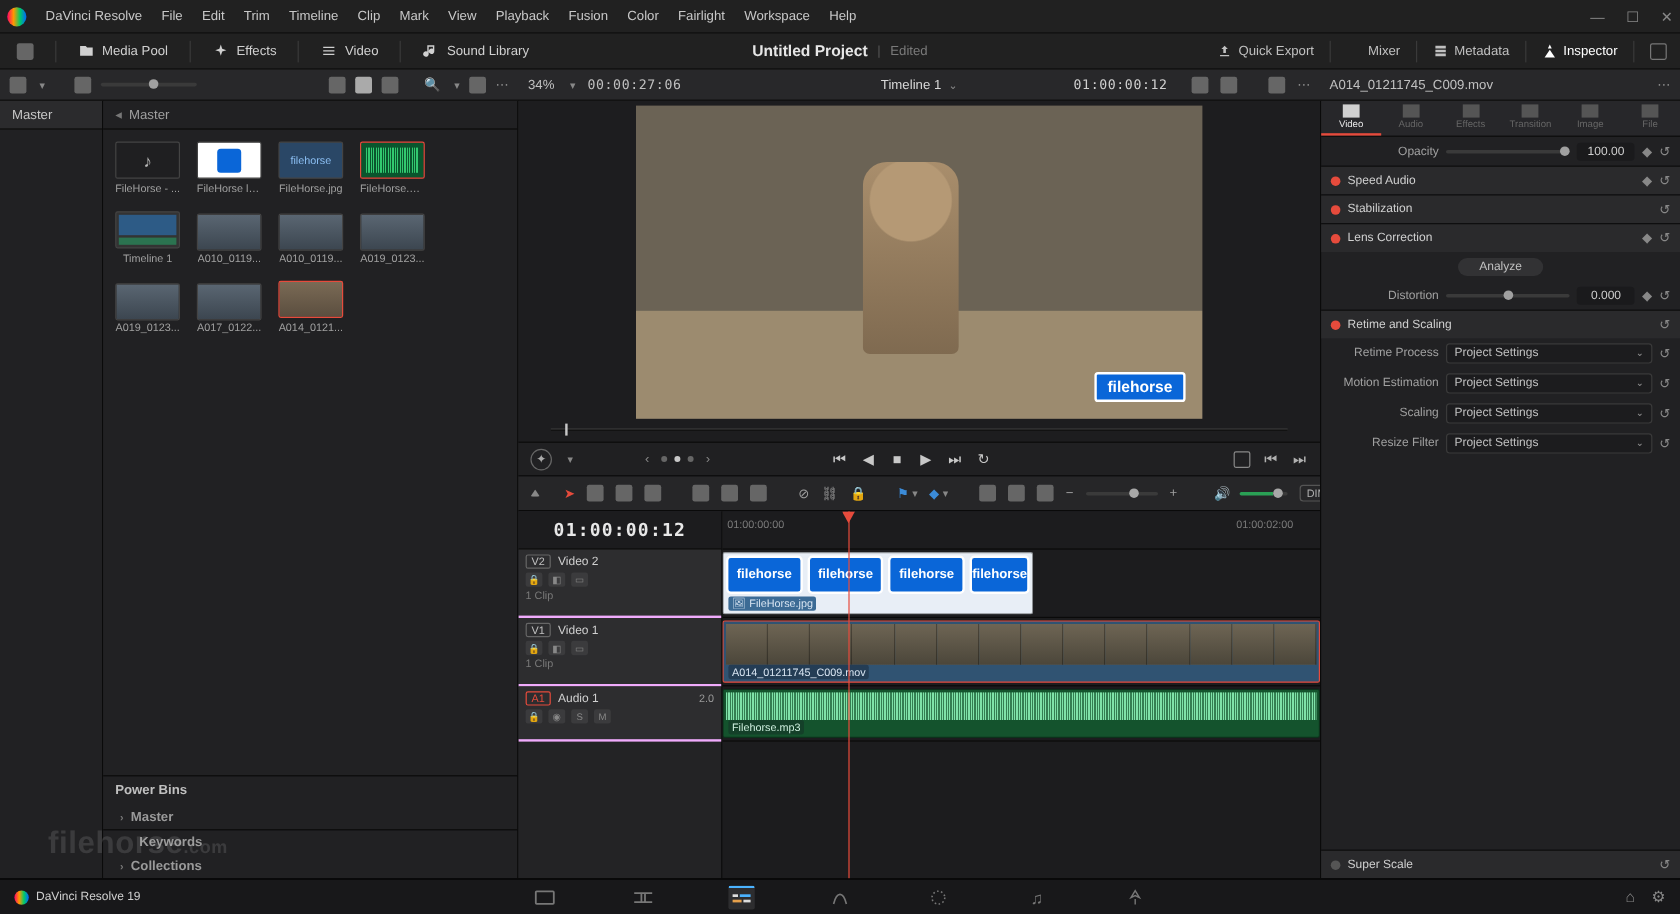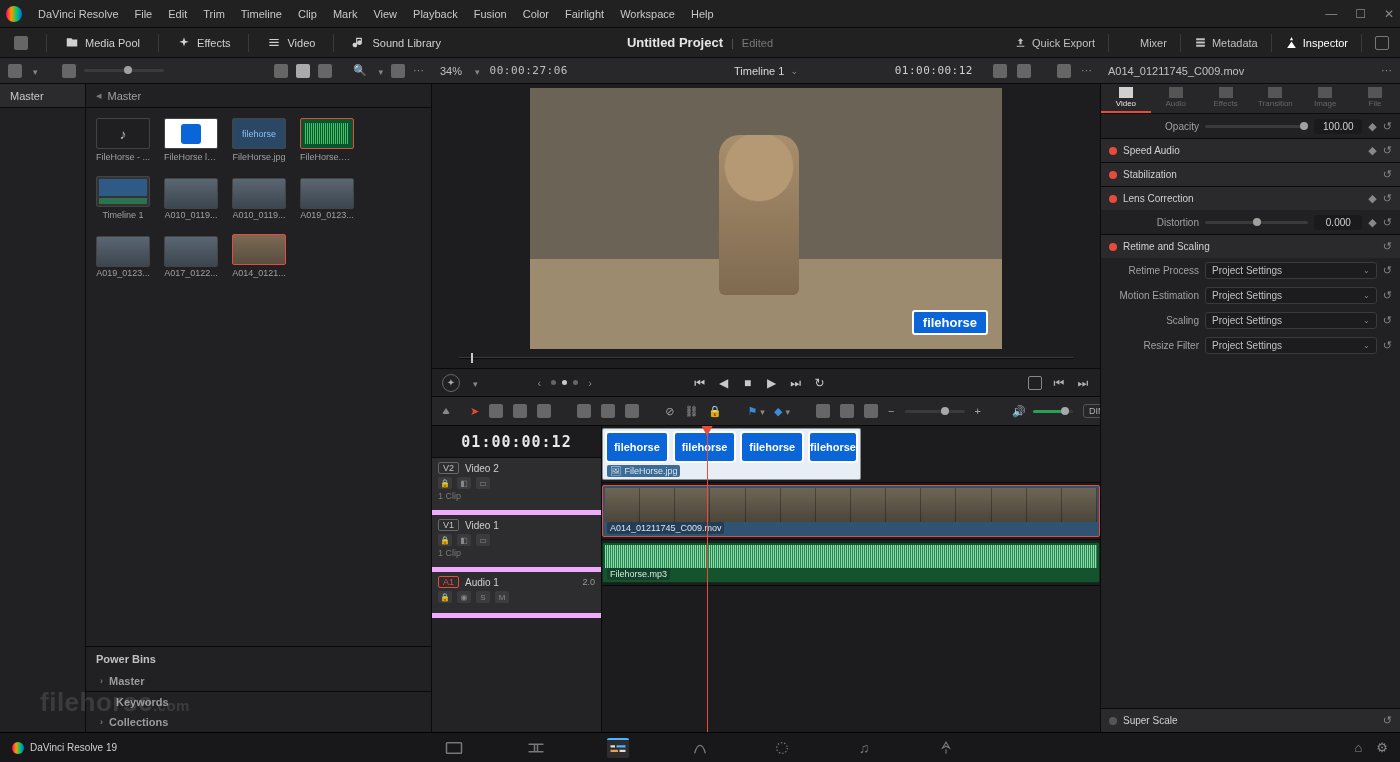--- a/index.html
+++ b/index.html
@@ -101,21 +101,21 @@
 .tltoolbar .vol .bar{ width:40px; height:3px; background:linear-gradient(90deg,#2aa055 70%,#3a3a3a 70%); border-radius:2px; position:relative;}
 .tltoolbar .vol .bar .k{ position:absolute; left:70%; top:-3px; width:8px;height:8px;background:#a8a8a8;border-radius:50%;}
 .tltoolbar .dim { border:1px solid #555; padding:1px 5px; border-radius:3px; font-size:9px; color:#b0b0b0;}
 .tltoolbar .flex-push { margin-left:auto; }
 .tltoolbar .flex-push2 { flex:1; }
 
 
 .timeline { flex:1; display:flex; background:#1c1c1e; overflow:hidden;}
 .timeline .headcol { width: 170px; background:#232325; border-right:1px solid #0a0a0a; display:flex; flex-direction:column;}
 .timeline .headcol .bigtc { height:32px; display:flex; align-items:center; justify-content:center; color:#e8e8e8; font-family:monospace; font-size:15px; letter-spacing:1px; border-bottom:1px solid #0a0a0a; background:#1c1c1e; font-weight:600;}
-.trk-hdr { border-bottom:5px solid #f0abfc; padding:4px 6px; background:#2d2d2f; }
+.trk-hdr { border-bottom:2px solid #f0abfc; padding:4px 6px; background:#2d2d2f; }
 .trk-hdr .row1 { display:flex; align-items:center; gap:6px;}
 .trk-hdr .badge { border:1px solid #666; padding:0 4px; border-radius:2px; font-size:9px; color:#c0c0c0;}
 .trk-hdr .badge.red { border-color:#e64b3c; color:#e64b3c;}
 .trk-hdr .name { color:#d0d0d0; font-size:10px;}
 .trk-hdr .row2 { display:flex; align-items:center; gap:5px; margin-top:3px; color:#888;}
 .trk-hdr .row2 .mini{ width:14px;height:12px; background:#3b3b3d; border-radius:2px; display:flex; align-items:center; justify-content:center; font-size:8px; cursor:pointer;}
 .trk-hdr .sub { color:#7a7a7a; font-size:9px; margin-top:2px;}
 .trk-hdr .chan { font-size:9px; color:#999; margin-left:auto;}
 
 .timeline .body { flex:1; position:relative; overflow:hidden;}
@@ -540,20 +540,24 @@
             </div>
           <div class="row2">
               <span class="mini">🔒</span>
               <span class="mini">◉</span>
               <span class="mini">S</span>
               <span class="mini">M</span>
             </div>
         </div>
       </div>
       <div class="body">
+        <div class="ruler">
+          <span class="tick" style="left:4px">01:00:00:00</span>
+          <span class="tick" style="left:86%">01:00:02:00</span>
+        </div>
         <div class="playhead" style="left:21%"></div>
 
         <div class="track v">
           <div class="clip img" style="left:0;width:52%">
             <div class="tiles">
                 <div class="t">filehorse</div>
                 <div class="t">filehorse</div>
                 <div class="t">filehorse</div>
                 <div class="t" style="flex:.35">filehorse</div>
               </div>
@@ -651,20 +655,23 @@
     </div>
     <div class="insp-section">
       <div class="hdr">
           <span class="dot"></span>
           <span class="nm">Lens Correction</span>
           <span class="ric">
             <span>◆</span>
             <span>↺</span>
           </span>
         </div>
+      <div class="insp-row" style="justify-content:center">
+          <span class="pill">Analyze</span>
+        </div>
       <div class="insp-row">
         <span class="lbl">Distortion</span>
         <div class="slider">
             <div class="k" style="left:calc(50% - 4px)"></div>
           </div>
         <span class="val">0.000</span>
         <span class="rico">◆</span>
         <span class="rico">↺</span>
       </div>
     </div>

